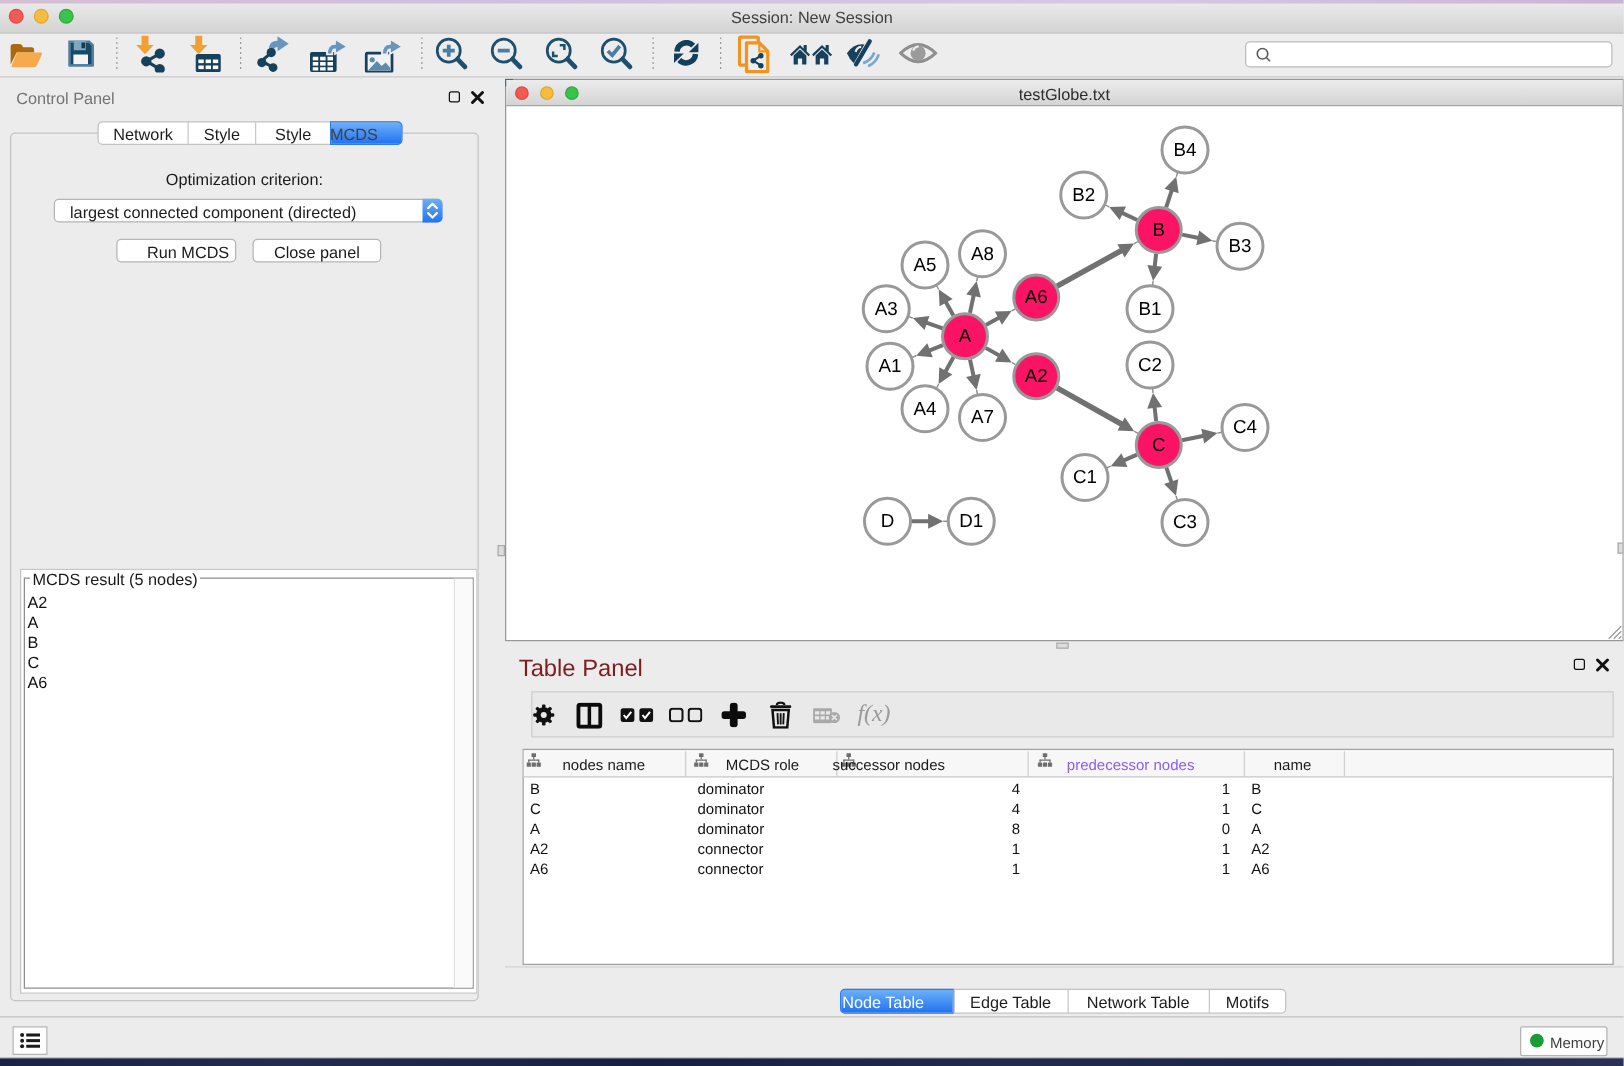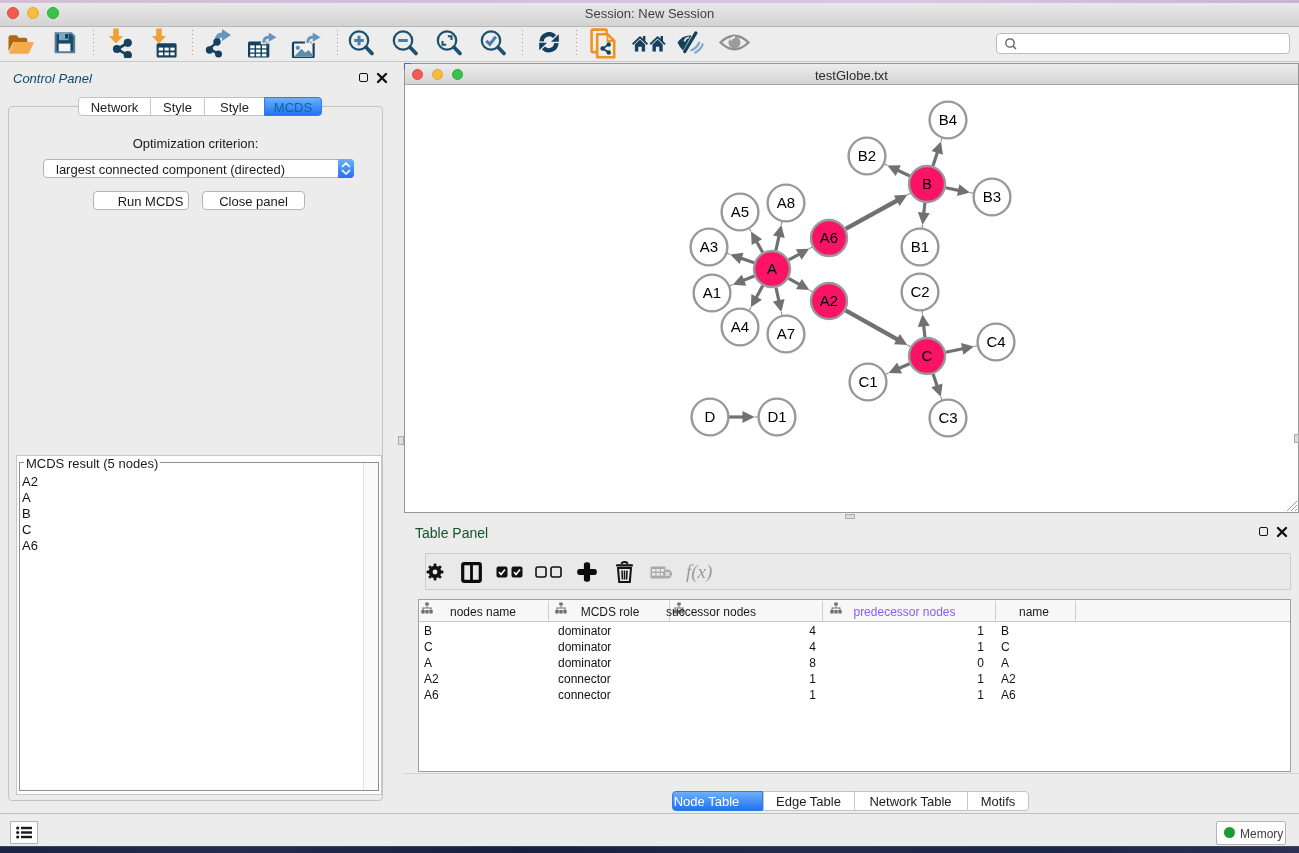--- a/index.html
+++ b/index.html
@@ -174,36 +174,36 @@
  <path d="M11.5 8.5 Q12.5 5.5 16 5" fill="none" stroke="#ededed" stroke-width="1.8"></path>
 </svg>
 </div>
 
 <div class="abs" style="left:996px;top:33px;width:294px;height:21px;background:#fff;border:1px solid #bcbcbc;border-radius:4px;"></div>
 <svg class="abs" style="left:1004px;top:37px;" width="14" height="14" viewBox="0 0 14 14">
     <circle cx="6" cy="6" r="4.2" fill="none" stroke="#5a5a5a" stroke-width="1.3"></circle>
     <line x1="9.2" y1="9.2" x2="12" y2="12" stroke="#5a5a5a" stroke-width="1.3"></line>
   </svg>
 
-<div class="txt" style="left:13px;top:71px;font-size:13px;color:#0c4a6e;font-style:italic;">Control Panel</div>
+<div class="txt" style="left:13px;top:71px;font-size:13px;color:#737373;">Control Panel</div>
 <div class="abs" style="left:359px;top:73px;width:9px;height:9px;border:1.6px solid #111;border-radius:2px;"></div>
 <svg class="abs" style="left:376px;top:72px;" width="12" height="12" viewBox="0 0 12 12">
     <path d="M2 2 L10 10 M10 2 L2 10" stroke="#111" stroke-width="2.4" stroke-linecap="round"></path>
   </svg>
 
 <div class="abs" style="left:8px;top:106px;width:375px;height:695px;border:1px solid #c3c3c3;border-radius:4px;background:#ececec;"></div>
 
 <div class="abs" style="left:78px;top:97px;width:244px;height:19px;background:#fff;border:1px solid #c2c2c2;border-radius:4px;"></div>
 <div class="abs" style="left:150px;top:97px;width:1px;height:19px;background:#c8c8c8;"></div>
 <div class="abs" style="left:204px;top:97px;width:1px;height:19px;background:#c8c8c8;"></div>
 <div class="abs" style="left:264px;top:97px;width:58px;height:19px;background:linear-gradient(#6cb0f8,#2272f3);border:1px solid #2e7bed;border-radius:0 4px 4px 0;"></div>
 <div class="txt" style="left:78px;top:99.5px;width:73px;text-align:center;font-size:13px;color:#1c1c1c;">Network</div>
 <div class="txt" style="left:151px;top:99.5px;width:53px;text-align:center;font-size:13px;color:#1c1c1c;">Style</div>
 <div class="txt" style="left:205px;top:99.5px;width:59px;text-align:center;font-size:13px;color:#1c1c1c;">Style</div>
-<div class="txt" style="left:264px;top:99.5px;width:58px;text-align:center;font-size:13px;color:#0369a1;">MCDS</div>
+<div class="txt" style="left:264px;top:99.5px;width:35px;text-align:center;font-size:13px;color:#404040;">MCDS</div>
 
 <div class="txt" style="left:8px;top:136px;width:375px;text-align:center;font-size:13px;color:#1b1b1b;">Optimization criterion:</div>
 <div class="abs" style="left:43px;top:159px;width:311px;height:19px;background:#fff;border:1px solid #b4b4b4;border-radius:4px;"></div>
 <div class="abs" style="left:338px;top:159px;width:16px;height:19px;background:linear-gradient(#6cb0f8,#2272f3);border-radius:0 4px 4px 0;"></div>
 <svg class="abs" style="left:340px;top:161px;" width="12" height="15" viewBox="0 0 12 15">
     <path d="M2.5 5.5 L6 2 L9.5 5.5" fill="none" stroke="#fff" stroke-width="1.7" stroke-linecap="round" stroke-linejoin="round"></path>
     <path d="M2.5 9.5 L6 13 L9.5 9.5" fill="none" stroke="#fff" stroke-width="1.7" stroke-linecap="round" stroke-linejoin="round"></path>
   </svg>
 <div class="txt" style="left:56px;top:162px;font-size:13px;color:#1b1b1b;">largest connected component (directed)</div>
 
@@ -330,21 +330,21 @@
     <text x="777" y="421.8" text-anchor="middle" font-size="15" fill="#000">D1</text>
   </svg>
 
 <div class="abs" style="left:398px;top:436px;width:6px;height:9px;background:#dcdcdc;border:1px solid #ababab;"></div>
 <div class="abs" style="left:1294px;top:434px;width:5px;height:9px;background:#dcdcdc;border:1px solid #ababab;"></div>
 <div class="abs" style="left:845px;top:514px;width:10px;height:5px;background:#dcdcdc;border:1px solid #ababab;"></div>
 <svg class="abs" style="left:1286px;top:500px;" width="12" height="12" viewBox="0 0 12 12">
     <path d="M11 1 L1 11 M11 5 L5 11 M11 9 L9 11" stroke="#9a9a9a" stroke-width="1"></path>
   </svg>
 
-<div class="txt" style="left:415px;top:525px;font-size:14px;color:#14532d;">Table Panel</div>
+<div class="txt" style="left:415px;top:525px;font-size:19px;color:#7f1d1d;">Table Panel</div>
 <div class="abs" style="left:1259px;top:527px;width:9px;height:9px;border:1.6px solid #111;border-radius:2px;"></div>
 <svg class="abs" style="left:1276px;top:526px;" width="12" height="12" viewBox="0 0 12 12">
     <path d="M2 2 L10 10 M10 2 L2 10" stroke="#111" stroke-width="2.4" stroke-linecap="round"></path>
   </svg>
 
 <div class="abs" style="left:425px;top:553px;width:866px;height:37px;background:#e9e9e9;border:1px solid #cdcdcd;"></div>
 <div id="tabletoolbar">
 
 <svg class="abs" style="left:426px;top:563px;" width="18" height="18" viewBox="0 0 18 18">
  <g fill="#111">

